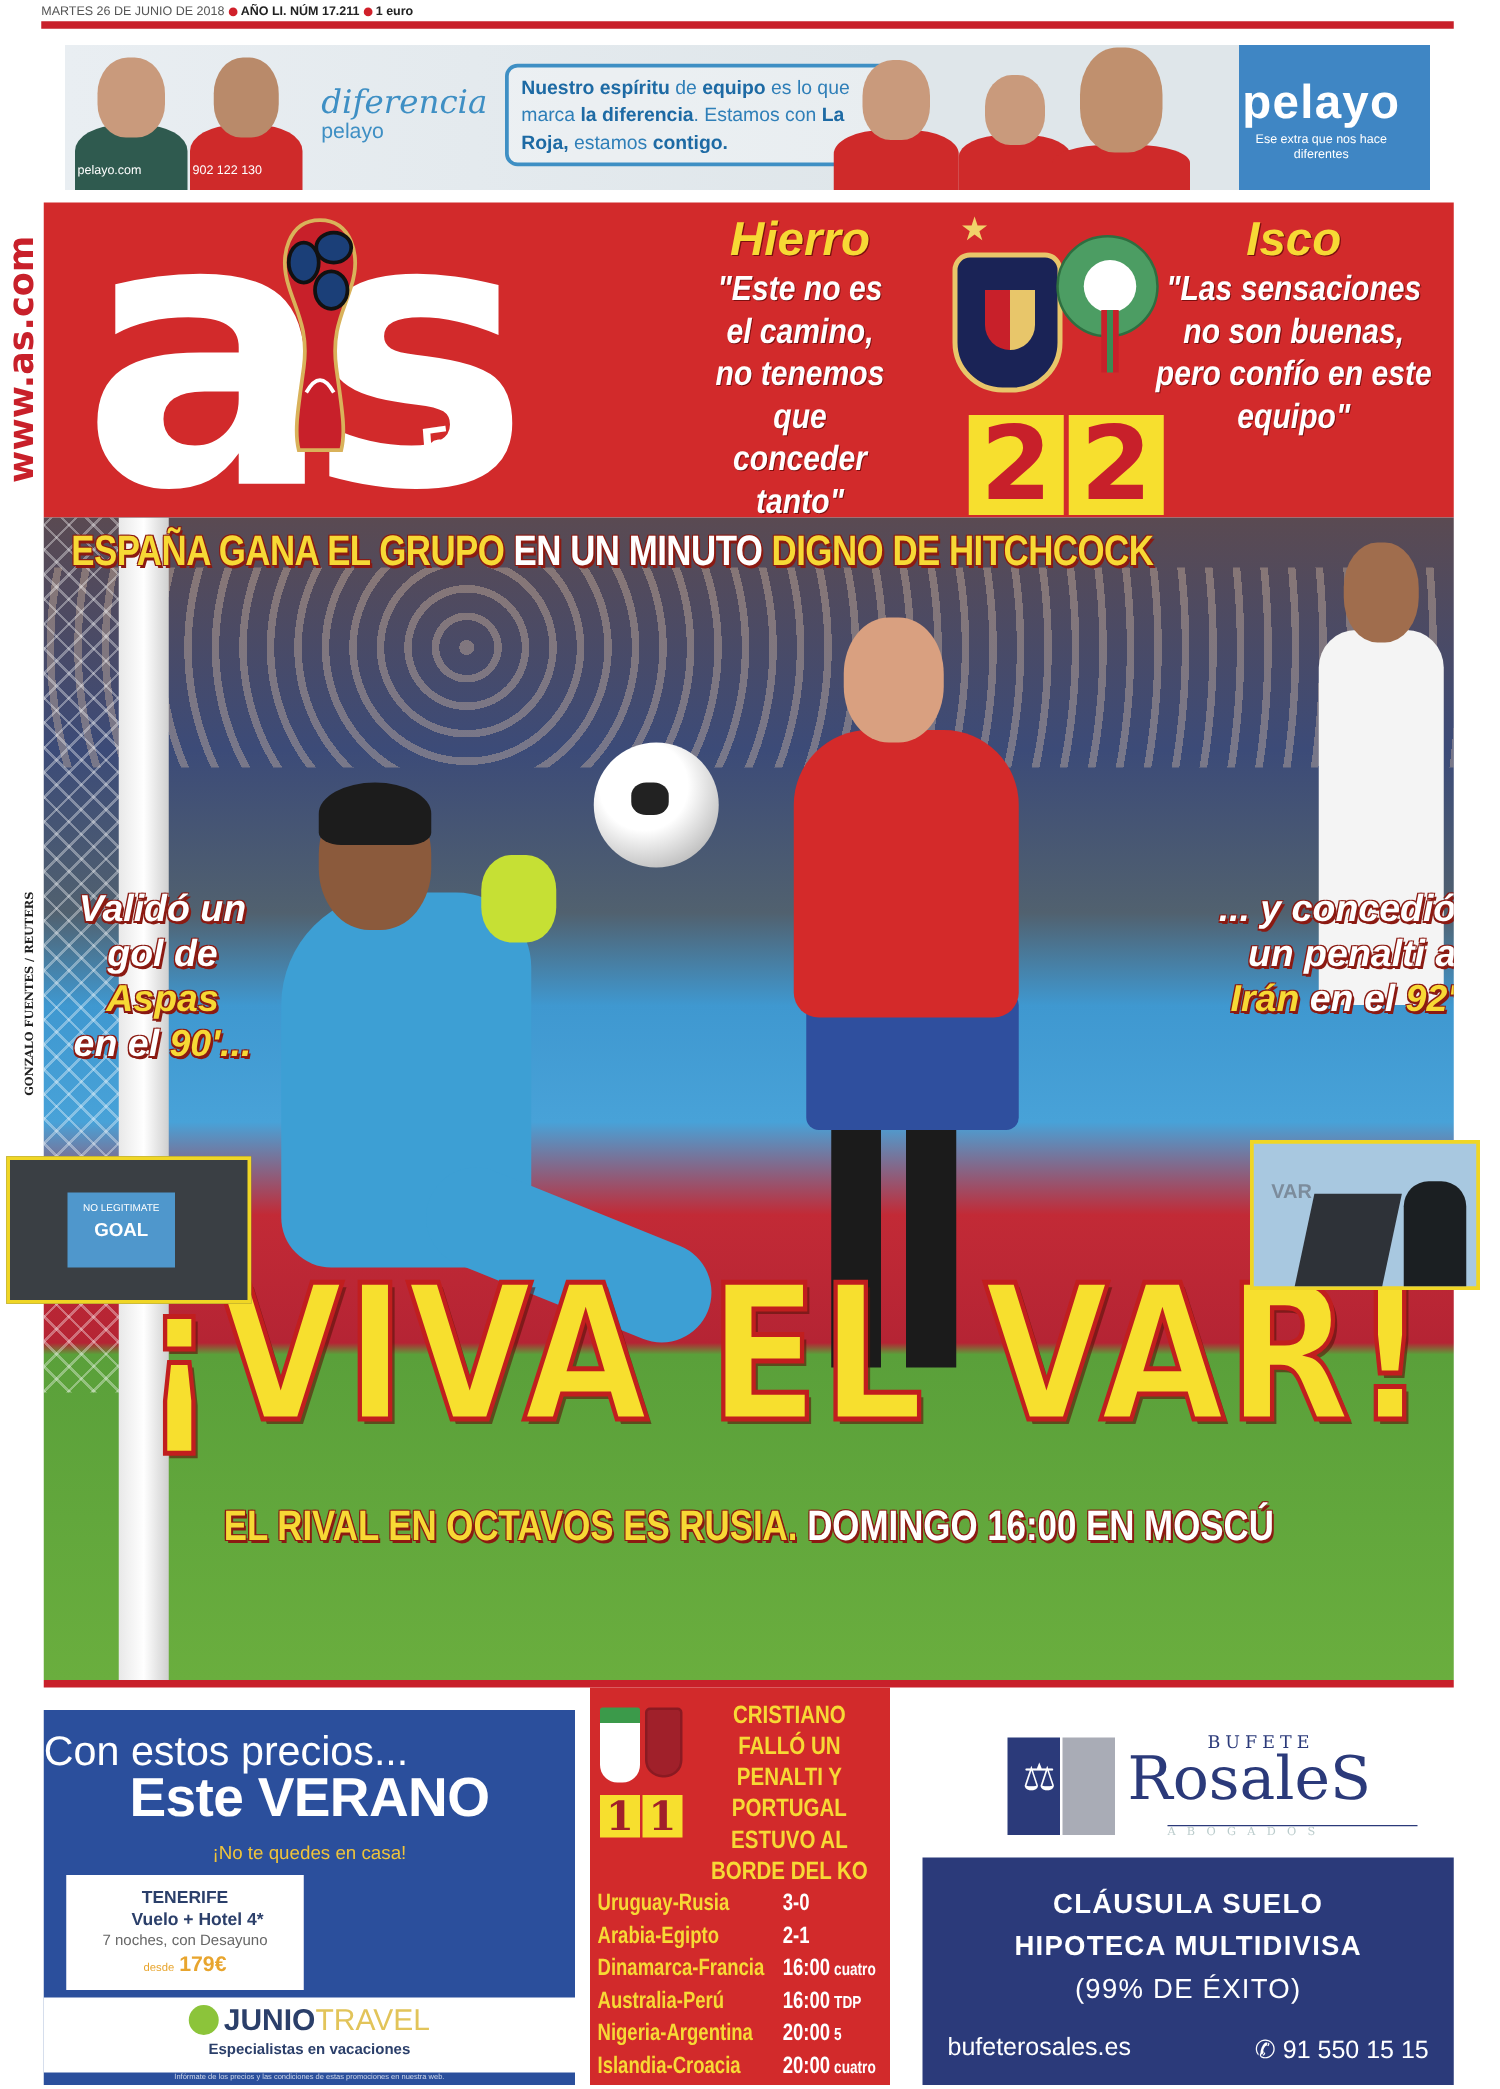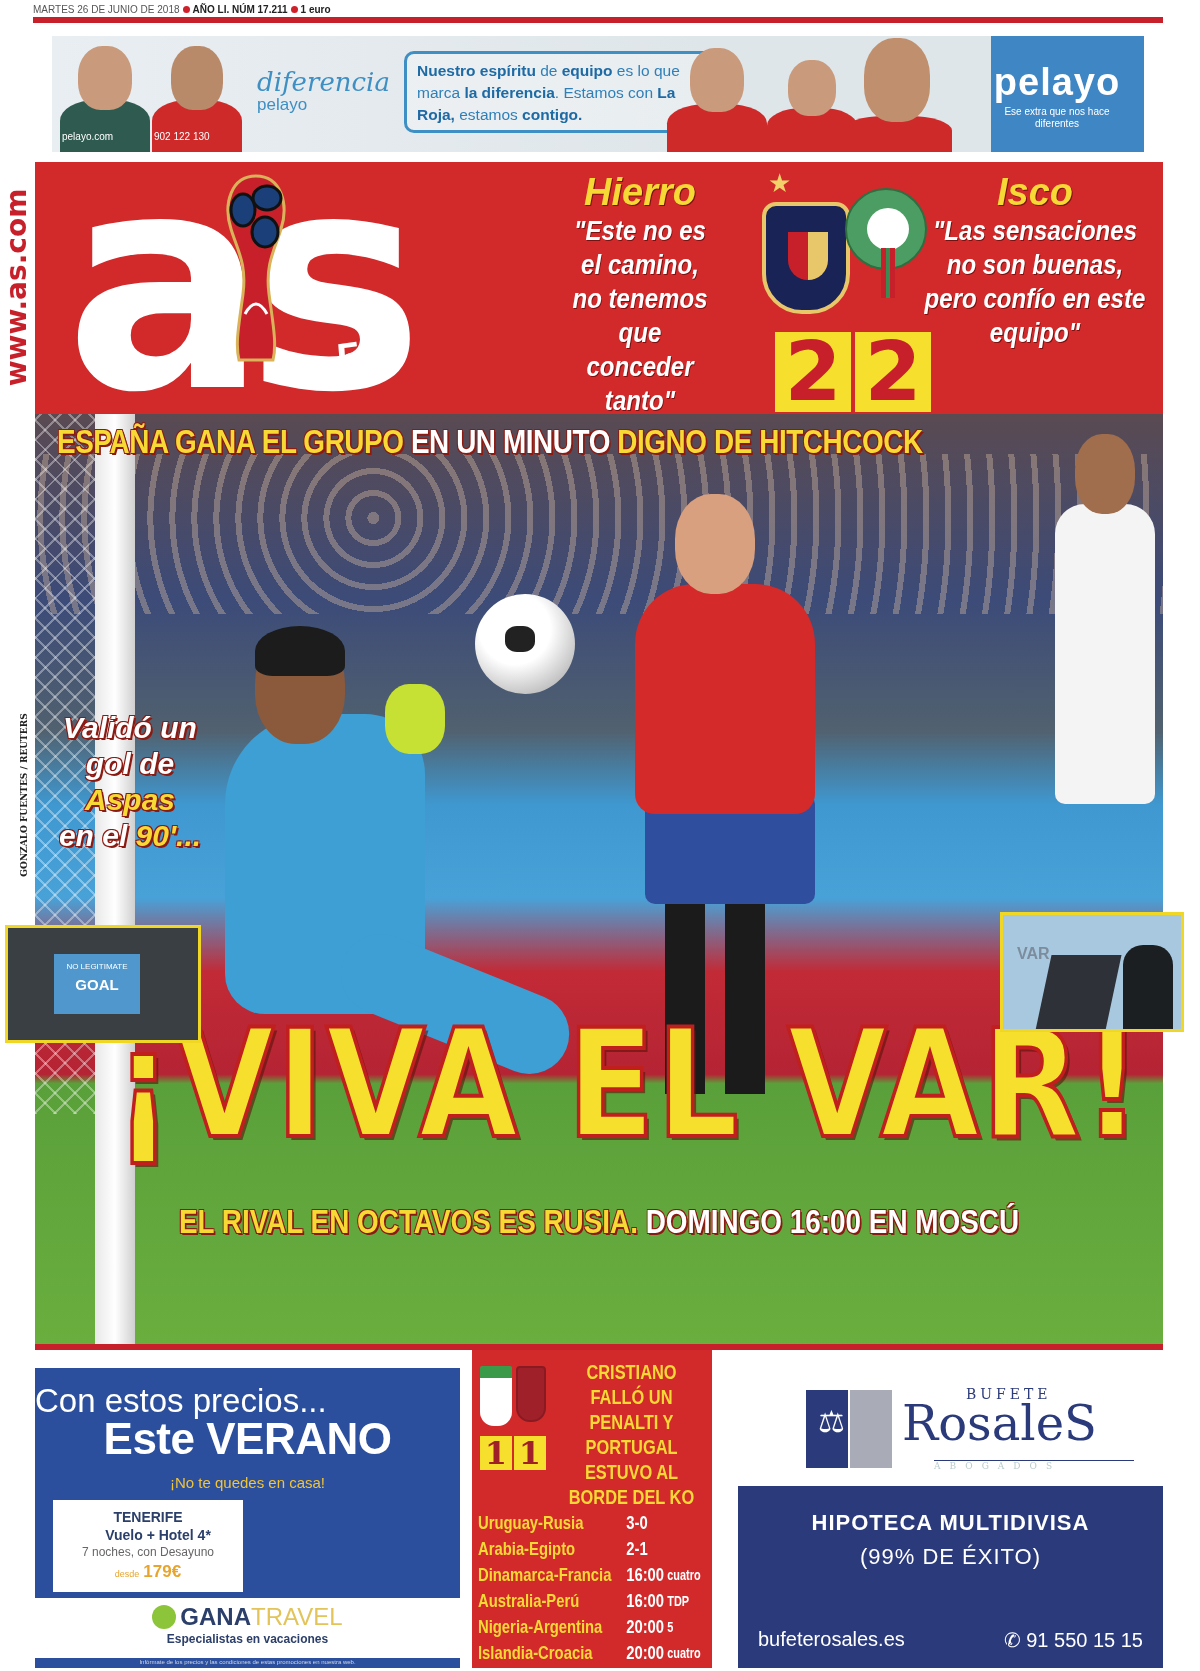--- a/index.html
+++ b/index.html
@@ -251,20 +251,25 @@
       <div class="head"></div>
     </div>
 
   <div class="sub-hl" id="subhl"><span class="y">ESPAÑA GANA EL GRUPO </span><span class="w">EN UN MINUTO </span><span class="y">DIGNO DE HITCHCOCK</span></div>
 
   <div class="side-note note-left">
     <div class="w">Validó un</div>
     <div><span class="w">gol de </span><span class="y">Aspas</span></div>
     <div><span class="w">en el </span><span class="y">90'...</span></div>
   </div>
+  <div class="side-note note-right">
+    <div class="w">... y concedió</div>
+    <div class="w">un penalti a</div>
+    <div><span class="y">Irán</span><span class="w"> en el </span><span class="y">92'</span></div>
+  </div>
 
   <div class="main-hl">¡VIVA EL VAR!</div>
   <div class="deck">
     <span class="y">EL RIVAL EN OCTAVOS ES RUSIA.</span><span class="w"> DOMINGO 16:00 EN MOSCÚ</span>
   </div>
 </div>
 
 <div class="inset inset-left" style="left:5px;top:925px;">
   <div class="screen">
     <small>NO LEGITIMATE</small>
@@ -286,21 +291,21 @@
   <div class="l1">Con estos precios...</div>
   <div class="l2">Este VERANO</div>
   <div class="l3">¡No te quedes en casa!</div>
   <div class="offer offer-1">
     <div class="d">TENERIFE</div>
     <div class="p">Vuelo + Hotel 4*</div>
     <div class="n">7 noches, con Desayuno</div>
     <div class="pr"><small>desde</small><span>179€</span></div>
   </div>
   <div class="travel-logo">
-    <div class="brand"><span class="ic"></span><span class="lg">GANA</span><span class="tr">TRAVEL</span></div>
+    <div class="brand"><span class="ic"></span><span class="lg">JUNIO</span><span class="tr">TRAVEL</span></div>
     <div class="tag">Especialistas en vacaciones</div>
   </div>
   <div class="fine">Infórmate de los precios y las condiciones de estas promociones en nuestra web.</div>
 </div>
 
 <div class="mini">
   <div class="flags">
     <div class="flag-ir"></div>
     <div class="flag-pt"></div>
   </div>
@@ -344,20 +349,21 @@
 <div class="ad-law">
   <div class="law-logo">
     <div class="b1"></div>
       <div class="b2"></div>
     <div class="scale">⚖</div>
     <div class="f1">BUFETE</div>
     <div class="f2">RosaleS</div>
     <div class="f3">ABOGADOS</div>
   </div>
   <div class="law-box">
+    <div class="ln">CLÁUSULA SUELO</div>
     <div class="ln">HIPOTECA MULTIDIVISA</div>
     <div class="ln p">(99% DE ÉXITO)</div>
     <div class="foot">
       <span>bufeterosales.es</span>
       <span><span>✆ </span><span>91 550 15 15</span></span>
     </div>
   </div>
 </div>
 
 </body></html>

